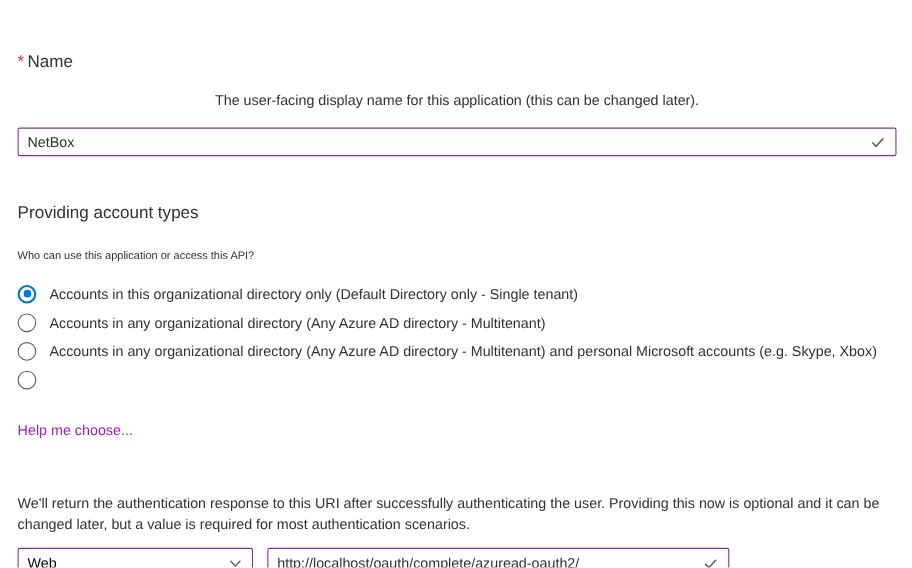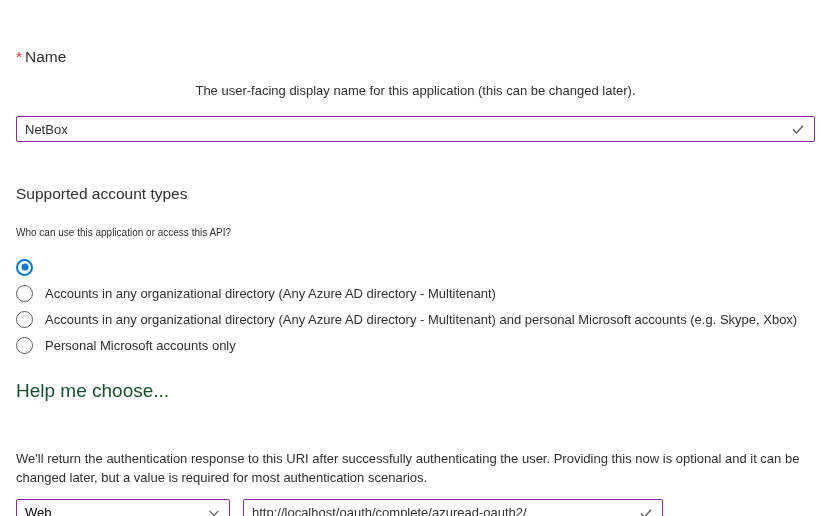--- a/index.html
+++ b/index.html
@@ -89,23 +89,23 @@
     margin-left: 12px;
     font-size: 13px;
     line-height: 19px;
     color: #323130;
     white-space: nowrap;
   }
 
   .help-link {
     display: inline-block;
     margin-top: 23px;
-    font-size: 19px;
-    line-height: 19px;
-    color: #14532d;
+    font-size: 13px;
+    line-height: 19px;
+    color: #a21caf;
     text-decoration: none;
     cursor: pointer;
   }
 
   .section-redirect { margin-top: 48px; }
   .redirect-desc {
     margin-top: 13px;
     font-size: 13px;
     line-height: 19px;
     max-width: 801px;
@@ -150,39 +150,39 @@
   <div class="input-wrap full">
     <input type="text" value="NetBox" style="">
     <span class="icon-box">
       <svg width="16" height="16" viewBox="0 0 16 16">
         <path d="M3 8.6 L6.4 12 L13 4.8" stroke="#605e5c" stroke-width="1.4" fill="none"></path>
       </svg>
     </span>
   </div>
 
   <div class="section">
-    <div class="section-label">Supported account types</div>
+    <div class="section-label">Providing account types</div>
 
     <div class="question">Who can use this application or access this API?</div>
 
     <div class="radio-group">
       <div class="radio-row">
         <span class="radio checked"></span>
+        <span class="radio-label">Accounts in this organizational directory only (Default Directory only - Single tenant)</span>
       </div>
       <div class="radio-row">
         <span class="radio"></span>
         <span class="radio-label">Accounts in any organizational directory (Any Azure AD directory - Multitenant)</span>
       </div>
       <div class="radio-row">
         <span class="radio"></span>
         <span class="radio-label">Accounts in any organizational directory (Any Azure AD directory - Multitenant) and personal Microsoft accounts (e.g. Skype, Xbox)</span>
       </div>
       <div class="radio-row">
         <span class="radio"></span>
-        <span class="radio-label">Personal Microsoft accounts only</span>
       </div>
     </div>
 
     <a class="help-link">Help me choose...</a>
   </div>
 
   <div class="section-redirect">
 
     <div class="redirect-desc">We'll return the authentication response to this URI after successfully authenticating the user. Providing this now is optional and it can be changed later, but a value is required for most authentication scenarios.</div>
 

